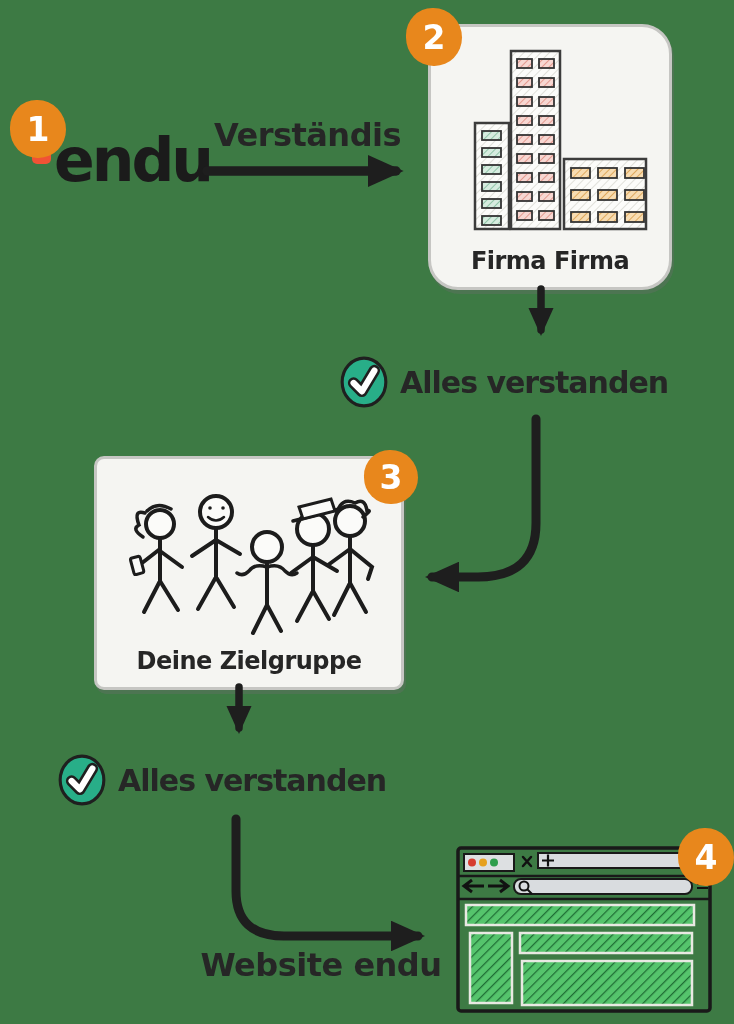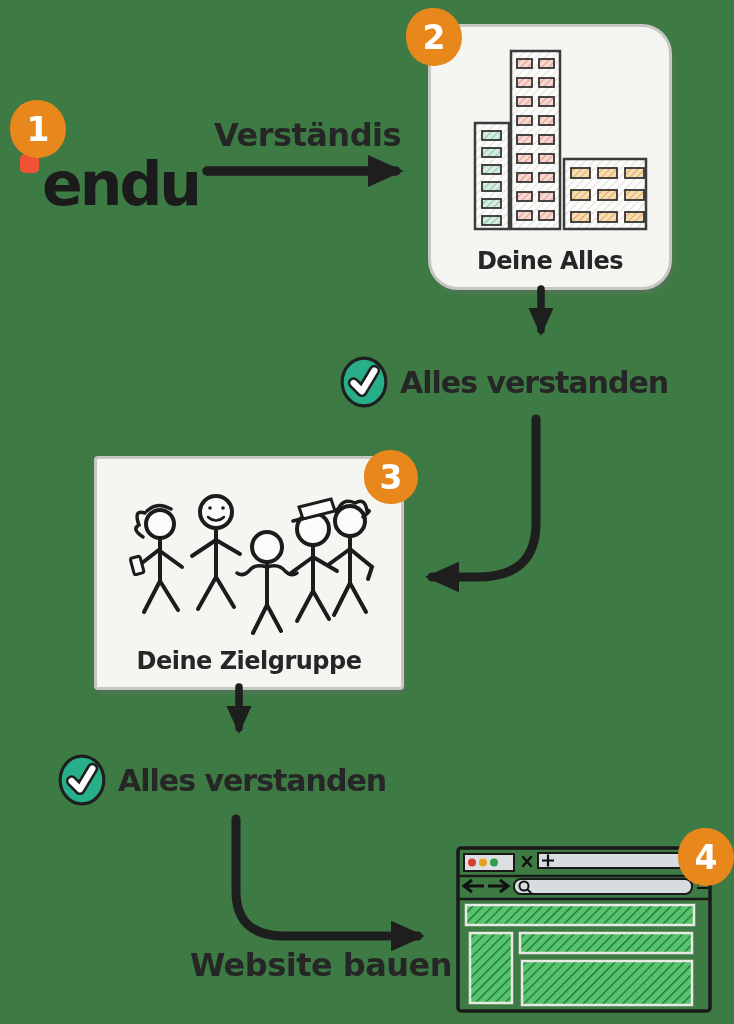--- a/index.html
+++ b/index.html
@@ -4,21 +4,21 @@
 <style>
   html,body{margin:0;padding:0;background:#3d7a44;}
   .canvas{position:relative;width:734px;height:1024px;background:#3d7a44;overflow:hidden;
           font-family:"DejaVu Sans","Liberation Sans",sans-serif;color:#242424;}
   .abs{position:absolute;}
   
   .badge{position:absolute;width:56px;height:58px;background:#e8871c;border-radius:48% 52% 50% 50%;
          display:flex;align-items:center;justify-content:center;color:#fff;font-weight:bold;
          font-size:33px;z-index:7;}
   
-  .logo{position:absolute;left:20px;top:130px;display:flex;align-items:flex-start;z-index:2;margin-top:24px;}
+  .logo{position:absolute;left:32px;top:130px;display:flex;align-items:center;z-index:2;}
   .logo-dot{width:19px;height:19px;background:#f15235;border-radius:5px;margin:0 3px 12px 0;}
   .logo-text{font-size:60px;font-weight:bold;letter-spacing:-3px;color:#1b1b1b;line-height:1;}
   
   .hand{font-weight:bold;color:#262626;letter-spacing:-0.5px;text-align:right;}
   .arrow-label{position:absolute;text-align:center;z-index:2;}
   
   .card{position:absolute;background:#f5f5f2;border:3px solid #c6c6c3;border-radius:30px;
         box-shadow:2px 4px 0 rgba(110,110,108,.35);z-index:1;}
   .card-label{position:absolute;left:0;right:0;bottom:12px;text-align:center;font-weight:bold;
               font-size:24px;color:#262626;letter-spacing:-0.5px;}
@@ -103,36 +103,36 @@
             <rect x="194" y="125" width="19" height="10"></rect>
           <rect x="140" y="147" width="19" height="10"></rect>
             <rect x="167" y="147" width="19" height="10"></rect>
             <rect x="194" y="147" width="19" height="10"></rect>
           <rect x="140" y="169" width="19" height="10"></rect>
             <rect x="167" y="169" width="19" height="10"></rect>
             <rect x="194" y="169" width="19" height="10"></rect>
         </g>
       </g>
     </svg>
-    <div class="card-label">Deine Alles</div>
+    <div class="card-label">Firma Firma</div>
   </div>
   <div class="badge" style="left:406px;top:8px;">
     <span>2</span>
   </div>
 
   <div class="check-row" style="left:338px;top:356px;">
     <svg width="52" height="52" viewBox="0 0 50 50">
       <ellipse cx="25" cy="25" rx="21" ry="23" fill="#28ae88" stroke="#1f1f1f" stroke-width="3"></ellipse>
       <path d="M15 26 L23 34 L35 14" fill="none" stroke="#1f1f1f" stroke-width="11" stroke-linecap="round" stroke-linejoin="round"></path>
       <path d="M15 26 L23 34 L35 14" fill="none" stroke="#ffffff" stroke-width="6" stroke-linecap="round" stroke-linejoin="round"></path>
     </svg>
     <span class="txt hand">Alles verstanden</span>
   </div>
 
-  <div class="card" style="left:94px;top:456px;width:304px;height:228px;border-radius:4px;">
+  <div class="card" style="left:94px;top:456px;width:304px;height:228px;border-radius:10px;">
     <svg class="abs" style="left:0;top:10px;" width="304" height="172" viewBox="0 0 304 172">
       <g stroke="#1c1c1c" stroke-width="4" stroke-linecap="round" fill="none">
 
         <path d="M48 44 Q36 40 42 56 Q34 60 46 68" stroke-width="3.5"></path>
         <circle cx="63" cy="55" r="14" fill="#fbfbf9"></circle>
         <path d="M50 42 Q60 32 74 40" stroke-width="3.5"></path>
         <path d="M63 69 V112"></path>
         <path d="M63 80 L45 94"></path>
         <rect x="35" y="88" width="10" height="17" rx="2" fill="#fbfbf9" stroke-width="3" transform="rotate(-15 40 96)"></rect>
         <path d="M63 82 L85 98"></path>
@@ -174,21 +174,21 @@
 
   <div class="check-row" style="left:56px;top:754px;">
     <svg width="52" height="52" viewBox="0 0 50 50">
       <ellipse cx="25" cy="25" rx="21" ry="23" fill="#28ae88" stroke="#1f1f1f" stroke-width="3"></ellipse>
       <path d="M15 26 L23 34 L35 14" fill="none" stroke="#1f1f1f" stroke-width="11" stroke-linecap="round" stroke-linejoin="round"></path>
       <path d="M15 26 L23 34 L35 14" fill="none" stroke="#ffffff" stroke-width="6" stroke-linecap="round" stroke-linejoin="round"></path>
     </svg>
     <span class="txt hand">Alles verstanden</span>
   </div>
 
-  <div class="arrow-label hand" style="left:186px;top:946px;width:270px;font-size:32px;">Website bauen</div>
+  <div class="arrow-label hand" style="left:186px;top:946px;width:270px;font-size:32px;">Website endu</div>
 
   <svg class="abs" style="left:456px;top:843px;z-index:1;" width="258" height="172" viewBox="0 0 258 172">
     <defs>
       <pattern id="pgreen" width="7" height="7" patternUnits="userSpaceOnUse" patternTransform="rotate(45)">
         <rect width="7" height="7" fill="#55c46c"></rect>
           <line x1="0" y1="0" x2="0" y2="7" stroke="#1f6e35" stroke-width="2.5"></line>
       </pattern>
     </defs>
     <rect x="2" y="5" width="252" height="163" rx="3" fill="none" stroke="#191919" stroke-width="3.5"></rect>
 

